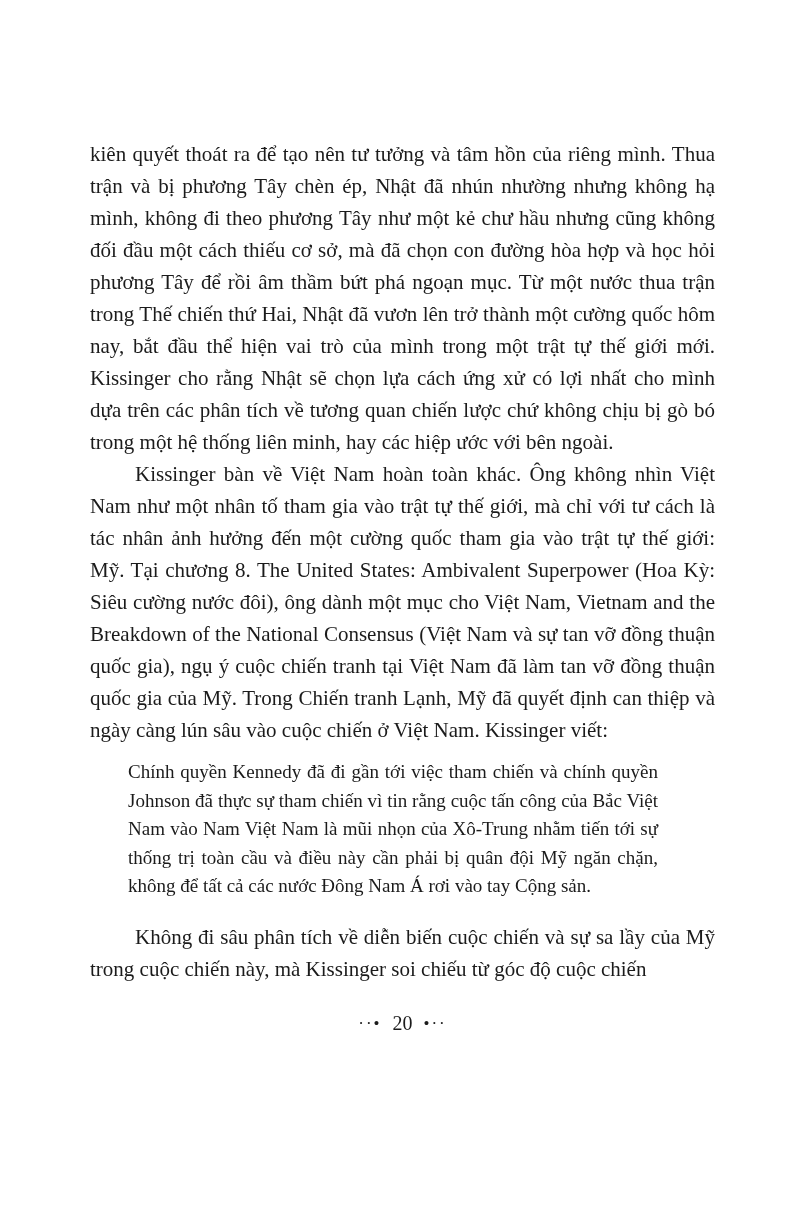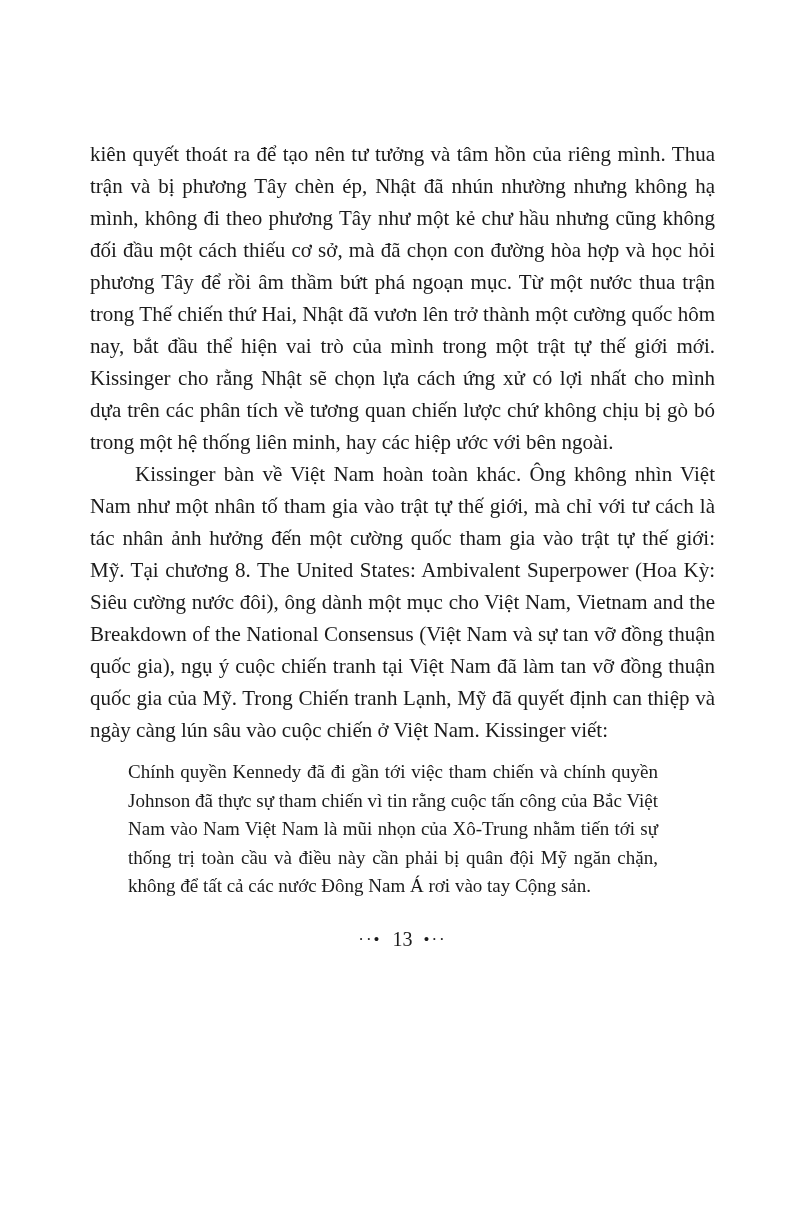--- a/index.html
+++ b/index.html
@@ -59,19 +59,20 @@
   }
 </style>
 </head>
 <body>
 
 <div class="page">
   <main class="text-block">
     <p class="para no-indent">kiên quyết thoát ra để tạo nên tư tưởng và tâm hồn của riêng mình. Thua trận và bị phương Tây chèn ép, Nhật đã nhún nhường nhưng không hạ mình, không đi theo phương Tây như một kẻ chư hầu nhưng cũng không đối đầu một cách thiếu cơ sở, mà đã chọn con đường hòa hợp và học hỏi phương Tây để rồi âm thầm bứt phá ngoạn mục. Từ một nước thua trận trong Thế chiến thứ Hai, Nhật đã vươn lên trở thành một cường quốc hôm nay, bắt đầu thể hiện vai trò của mình trong một trật tự thế giới mới. Kissinger cho rằng Nhật sẽ chọn lựa cách ứng xử có lợi nhất cho mình dựa trên các phân tích về tương quan chiến lược chứ không chịu bị gò bó trong một hệ thống liên minh, hay các hiệp ước với bên ngoài.</p>
     <p class="para indent">Kissinger bàn về Việt Nam hoàn toàn khác. Ông không nhìn Việt Nam như một nhân tố tham gia vào trật tự thế giới, mà chỉ với tư cách là tác nhân ảnh hưởng đến một cường quốc tham gia vào trật tự thế giới: Mỹ. Tại chương 8. The United States: Ambivalent Superpower (Hoa Kỳ: Siêu cường nước đôi), ông dành một mục cho Việt Nam, Vietnam and the Breakdown of the National Consensus (Việt Nam và sự tan vỡ đồng thuận quốc gia), ngụ ý cuộc chiến tranh tại Việt Nam đã làm tan vỡ đồng thuận quốc gia của Mỹ. Trong Chiến tranh Lạnh, Mỹ đã quyết định can thiệp và ngày càng lún sâu vào cuộc chiến ở Việt Nam. Kissinger viết:</p>
     <blockquote class="quote">Chính quyền Kennedy đã đi gần tới việc tham chiến và chính quyền Johnson đã thực sự tham chiến vì tin rằng cuộc tấn công của Bắc Việt Nam vào Nam Việt Nam là mũi nhọn của Xô-Trung nhằm tiến tới sự thống trị toàn cầu và điều này cần phải bị quân đội Mỹ ngăn chặn, không để tất cả các nước Đông Nam Á rơi vào tay Cộng sản.</blockquote>
+    <p class="para indent after-quote">Không đi sâu phân tích về diễn biến cuộc chiến và sự sa lầy của Mỹ trong cuộc chiến này, mà Kissinger soi chiếu từ góc độ cuộc chiến</p>
   </main>
   <footer class="page-footer">
     <span class="orn">··•</span>
-    <span class="page-num">13</span>
+    <span class="page-num">20</span>
     <span class="orn">•··</span>
   </footer>
 </div>
 
 </body></html>

